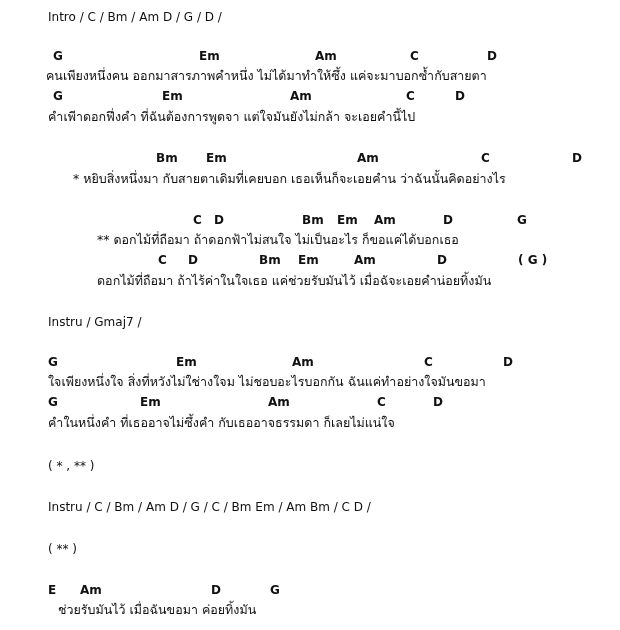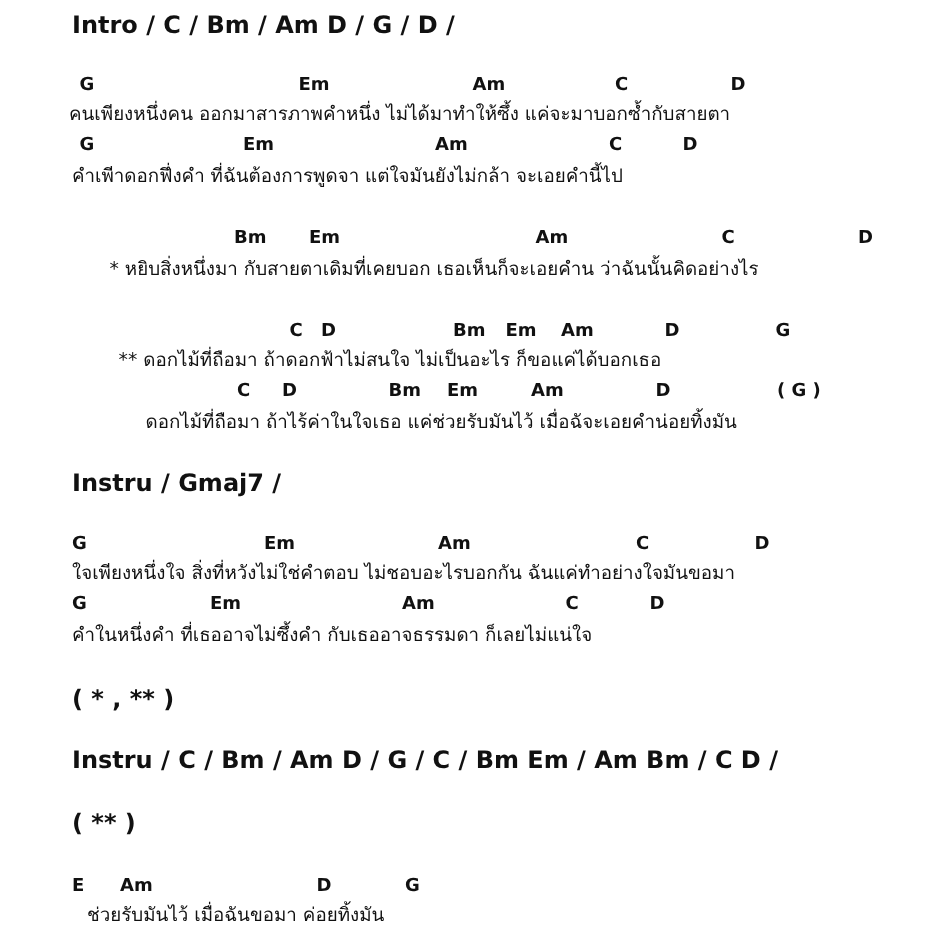--- a/index.html
+++ b/index.html
@@ -2,21 +2,21 @@
 <html><head>
   <meta charset="utf-8">
   <style>
     html, body { margin: 0; padding: 0; background: #ffffff; }
     body { width: 620px; height: 630px; position: relative; overflow: hidden;
            font-family: "DejaVu Sans", "Liberation Sans", sans-serif; color: #111111; }
     .line { position: absolute; left: 0; height: 20px; white-space: nowrap; }
     .chord { position: absolute; top: 0; font-weight: bold; font-size: 12px; line-height: 20px;
              font-family: "DejaVu Sans", sans-serif; letter-spacing: 0; }
     .lyric { position: absolute; top: 0; font-size: 12.5px; line-height: 20px; }
-    .heading { position: absolute; top: 0; left: 48px; font-weight: bold; font-size: 16px; line-height: 20px; }
+    .heading { position: absolute; top: 0; left: 48px; font-weight: normal; font-size: 12px; line-height: 20px; }
   </style>
 </head>
 <body>
 
 <div class="line" style="top:7px;">
   <span class="heading">Intro  / C / Bm / Am D / G / D /</span>
 </div>
 
 <div class="line" style="top:46px;">
   <span class="chord" style="left:53px">G</span>
@@ -53,21 +53,21 @@
 <div class="line" style="top:210px;">
   <span class="chord" style="left:193px">C</span>
   <span class="chord" style="left:214px">D</span>
   <span class="chord" style="left:302px">Bm</span>
   <span class="chord" style="left:337px">Em</span>
   <span class="chord" style="left:374px">Am</span>
   <span class="chord" style="left:443px">D</span>
   <span class="chord" style="left:517px">G</span>
 </div>
 <div class="line" style="top:230px;">
-  <span class="lyric" style="left:79px">** ดอกไม้ที่ถือมา  ถ้าดอกฟ้าไม่สนใจ   ไม่เป็นอะไร ก็ขอแค่ได้บอกเธอ</span>
+  <span class="lyric" style="left:97px">** ดอกไม้ที่ถือมา  ถ้าดอกฟ้าไม่สนใจ   ไม่เป็นอะไร ก็ขอแค่ได้บอกเธอ</span>
 </div>
 <div class="line" style="top:250px;">
   <span class="chord" style="left:158px">C</span>
   <span class="chord" style="left:188px">D</span>
   <span class="chord" style="left:259px">Bm</span>
   <span class="chord" style="left:298px">Em</span>
   <span class="chord" style="left:354px">Am</span>
   <span class="chord" style="left:437px">D</span>
   <span class="chord" style="left:518px">( G )</span>
 </div>
@@ -80,21 +80,21 @@
 </div>
 
 <div class="line" style="top:352px;">
   <span class="chord" style="left:48px">G</span>
   <span class="chord" style="left:176px">Em</span>
   <span class="chord" style="left:292px">Am</span>
   <span class="chord" style="left:424px">C</span>
   <span class="chord" style="left:503px">D</span>
 </div>
 <div class="line" style="top:372px;">
-  <span class="lyric" style="left:48px">ใจเพียงหนึ่งใจ สิ่งที่หวังไม่ใช่คำตอบ ไม่ชอบอะไรบอกกัน ฉันแค่ทำอย่างใจมันขอมา</span>
+  <span class="lyric" style="left:48px">ใจเพียงหนึ่งใจ สิ่งที่หวังไม่ใช่างใจม ไม่ชอบอะไรบอกกัน ฉันแค่ทำอย่างใจมันขอมา</span>
 </div>
 <div class="line" style="top:392px;">
   <span class="chord" style="left:48px">G</span>
   <span class="chord" style="left:140px">Em</span>
   <span class="chord" style="left:268px">Am</span>
   <span class="chord" style="left:377px">C</span>
   <span class="chord" style="left:433px">D</span>
 </div>
 <div class="line" style="top:413px;">
   <span class="lyric" style="left:48px">คำในหนึ่งคำ ที่เธออาจไม่ซึ้งคำ กับเธออาจธรรมดา ก็เลยไม่แน่ใจ</span>

